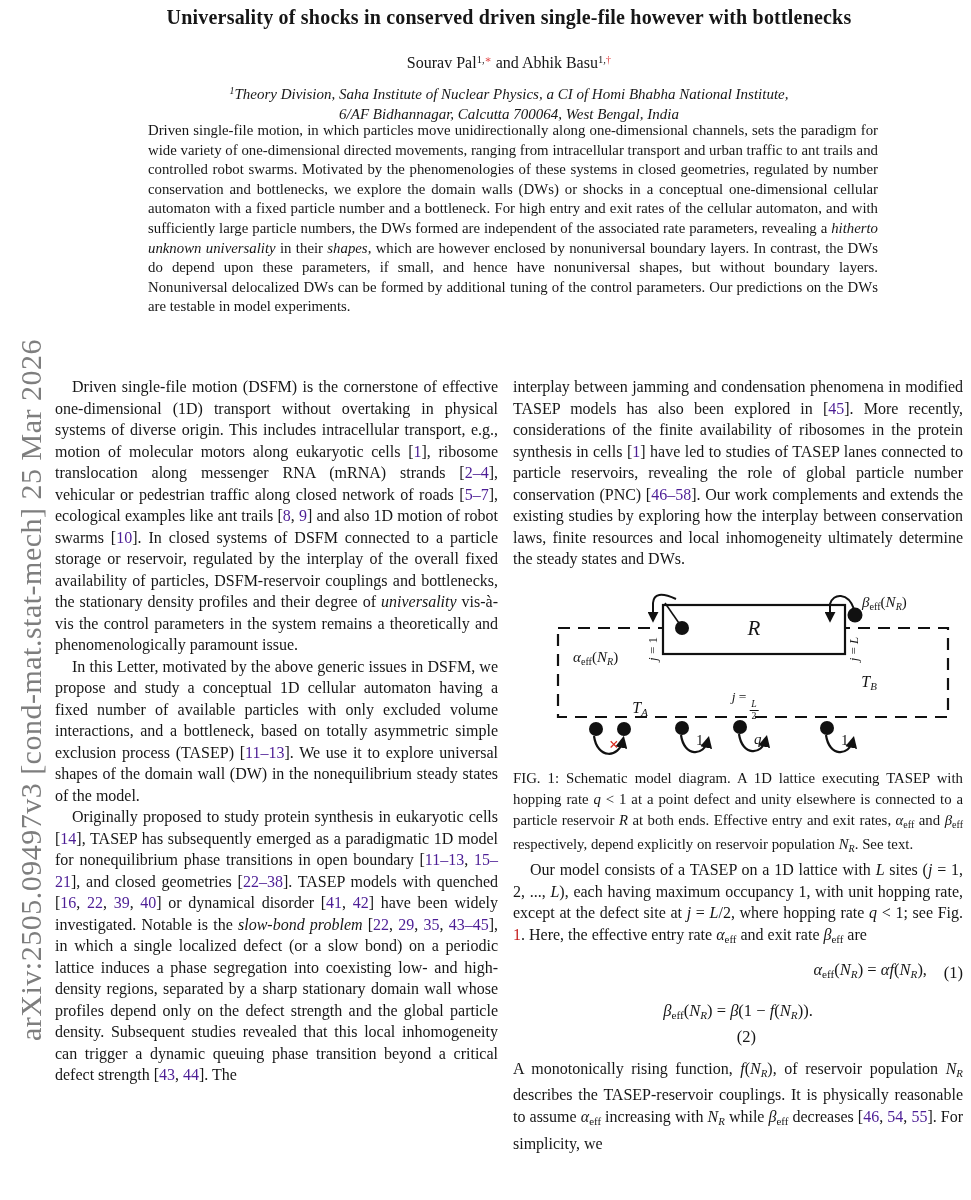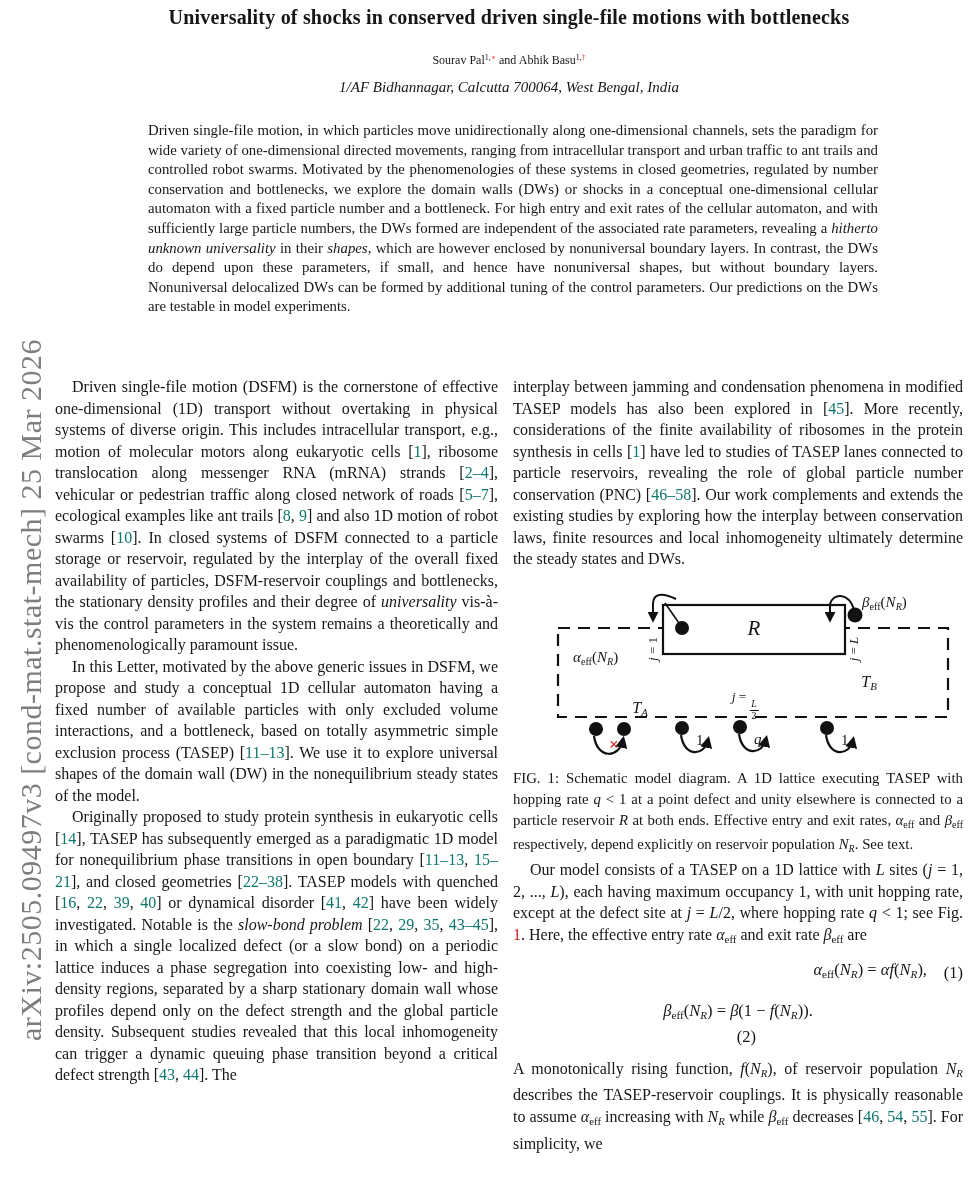--- a/index.html
+++ b/index.html
@@ -15,38 +15,38 @@
   .watermark {
     position:absolute; left:31px; top:690px;
     transform:translate(-50%,-50%) rotate(-90deg);
     white-space:nowrap;
     font-size:30px; letter-spacing:0.5px;
     color:#7e7e7e;
   }
   
   .header { position:absolute; left:55px; top:0; width:908px; text-align:center; }
   .title { font-size:20px; font-weight:bold; margin-top:6px; letter-spacing:0.2px; }
-  .authors { font-size:12px; margin-top:24px; }
+  .authors { font-size:16px; margin-top:24px; }
   .affil { font-size:15px; font-style:italic; margin-top:9px; line-height:20px; }
   
   .abstract {
     position:absolute; left:148px; top:121px; width:730px;
     font-size:14.8px; line-height:19.6px; text-align:justify;
   }
   .abstract .first { text-indent:16px; display:inline; }
   
   .col { position:absolute; top:376px; font-size:16px; line-height:21.5px; text-align:justify; }
   .col-left  { left:55px;  width:443px; }
   .col-right { left:513px; width:450px; }
   .col p { margin:0; }
   .indent { text-indent:17px; }
   
   .m { font-style:italic; }
   .em { font-style:italic; }
-  .cite { color:#0f766e; }
+  .cite { color:#4c1d95; }
   .figref { color:#c41e1e; }
   .sub  { font-size:0.68em; vertical-align:-0.28em; }
   .subi { font-size:0.68em; vertical-align:-0.28em; font-style:italic; }
   .sup { font-size:0.66em; vertical-align:0.5em; }
   .supred { font-size:0.66em; vertical-align:0.5em; color:#e04040; }
   
   .figure-wrap { position:relative; width:450px; height:176px; margin-top:22px; }
   .figure-wrap svg { position:absolute; left:0; top:0; }
   .fig-label { position:absolute; font-size:15px; white-space:nowrap; line-height:1; }
   .fig-label.center { transform:translate(-50%,0); }
@@ -67,24 +67,25 @@
   .eq-group { margin-top:6px; margin-bottom:10px; }
   .after-eq { margin-top:10px; }
   .p2-right { margin-top:16px; }
 </style>
 </head>
 <body>
 
 <div class="watermark">arXiv:2505.09497v3  [cond-mat.stat-mech]  25 Mar 2026</div>
 
 <div class="header">
-  <div class="title">Universality of shocks in conserved driven single-file motions with bottlenecks</div>
+  <div class="title">Universality of shocks in conserved driven single-file however with bottlenecks</div>
   <div class="authors">Sourav Pal<span class="sup">1,</span><span class="supred">∗</span> and Abhik Basu<span class="sup">1,</span><span class="supred">†</span></div>
   <div class="affil">
-    <div>1/AF Bidhannagar, Calcutta 700064, West Bengal, India</div>
+    <div><span class="sup">1</span>Theory Division, Saha Institute of Nuclear Physics, a CI of Homi Bhabha National Institute,</div>
+    <div>6/AF Bidhannagar, Calcutta 700064, West Bengal, India</div>
   </div>
 </div>
 
 <div class="abstract">
   <span class="first">Driven single-file motion, in which particles move unidirectionally along one-dimensional channels, sets the paradigm for wide variety of one-dimensional directed movements, ranging from intracellular transport and urban traffic to ant trails and controlled robot swarms.  Motivated by the phenomenologies of these systems in closed geometries, regulated by number conservation and bottlenecks, we explore the domain walls (DWs) or shocks in a conceptual one-dimensional cellular automaton with a fixed particle number and a bottleneck.  For high entry and exit rates of the cellular automaton, and with sufficiently large particle numbers, the DWs formed are independent of the associated rate parameters, revealing a <span class="em">hitherto unknown universality</span> in their <span class="em">shapes</span>, which are however enclosed by nonuniversal boundary layers. In contrast, the DWs do depend upon these parameters, if small, and hence have nonuniversal shapes, but without boundary layers.  Nonuniversal delocalized DWs can be formed by additional tuning of the control parameters.  Our predictions on the DWs are testable in model experiments.</span>
 </div>
 
 <div class="col col-left">
   <p class="indent">Driven single-file motion (DSFM) is the cornerstone of effective one-dimensional (1D) transport without overtaking in physical systems of diverse origin.  This includes intracellular transport, e.g., motion of molecular motors along eukaryotic cells [<span class="cite">1</span>], ribosome translocation along messenger RNA (mRNA) strands [<span class="cite">2–4</span>], vehicular or pedestrian traffic along closed network of roads [<span class="cite">5–7</span>], ecological examples like ant trails [<span class="cite">8</span>, <span class="cite">9</span>] and also 1D motion of robot swarms [<span class="cite">10</span>].  In closed systems of DSFM connected to a particle storage or reservoir, regulated by the interplay of the overall fixed availability of particles, DSFM-reservoir couplings and bottlenecks, the stationary density profiles and their degree of <span class="em">universality</span> vis-à-vis the control parameters in the system remains a theoretically and phenomenologically paramount issue.</p>
   <p class="indent">In this Letter, motivated by the above generic issues in DSFM, we propose and study a conceptual 1D cellular automaton having a fixed number of available particles with only excluded volume interactions, and a bottleneck, based on totally asymmetric simple exclusion process (TASEP) [<span class="cite">11–13</span>].  We use it to explore universal shapes of the domain wall (DW) in the nonequilibrium steady states of the model.</p>

